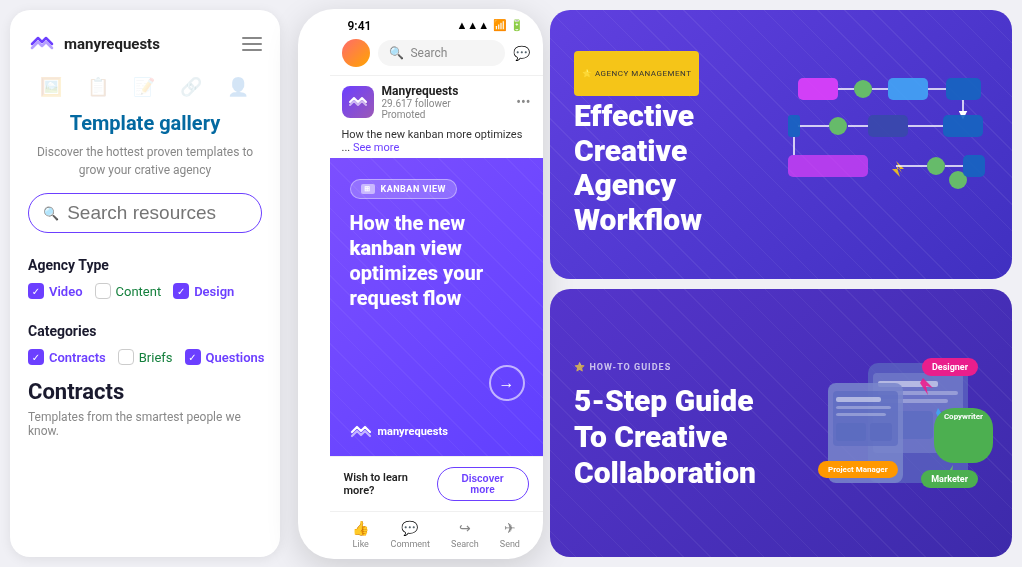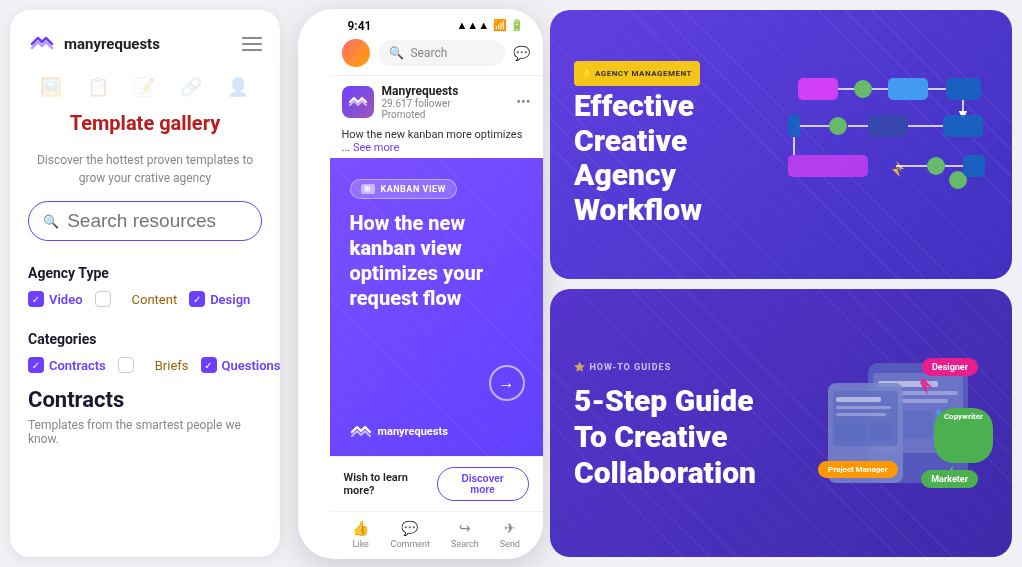--- a/index.html
+++ b/index.html
@@ -61,22 +61,22 @@
       justify-content: space-around;
       margin-bottom: 14px;
       opacity: 0.18;
     }
     .icon-row span { font-size: 18px; }
 
     .gallery-title {
       font-size: 20px;
       font-weight: 700;
       text-align: center;
-      color: #b91c1c;
-      margin-bottom: 16px;
+      color: #0369a1;
+      margin-bottom: 8px;
     }
     .gallery-subtitle {
       font-size: 12px;
       color: #888;
       text-align: center;
       line-height: 1.5;
       margin-bottom: 14px;
     }
     .search-box {
       display: flex;
@@ -132,21 +132,21 @@
       font-size: 10px;
     }
     .checkbox-unchecked {
       width: 16px;
       height: 16px;
       border: 1.5px solid #ccc;
       border-radius: 4px;
       flex-shrink: 0;
     }
     .filter-label-checked { color: #6c3fff; font-weight: 600; font-size: 13px; }
-    .filter-label-unchecked { color: #a16207; font-size: 13px; margin-left: 16px; }
+    .filter-label-unchecked { color: #15803d; font-size: 13px; }
 
     .contracts-section { margin-top: 10px; }
     .contracts-heading {
       font-size: 22px;
       font-weight: 700;
       color: #1a1a2e;
       margin-bottom: 6px;
     }
     .contracts-desc {
       font-size: 12px;
@@ -385,23 +385,23 @@
         rgba(255,255,255,0.06) 19px
       );
     }
     .card-top-text { z-index: 1; max-width: 200px; }
     .agency-badge {
       display: inline-flex;
       align-items: center;
       gap: 5px;
       background: #f5c518;
       border-radius: 4px;
-      padding: 8px 8px;
+      padding: 18px 8px;
       font-size: 8px;
-      font-weight: 700;
+      font-weight: 400;
       color: #333;
       letter-spacing: 0.5px;
       margin-bottom: 3px;
     }
     .card-top-title {
       font-size: 30px;
       font-weight: 900;
       color: white;
       line-height: 1.15;
     }

